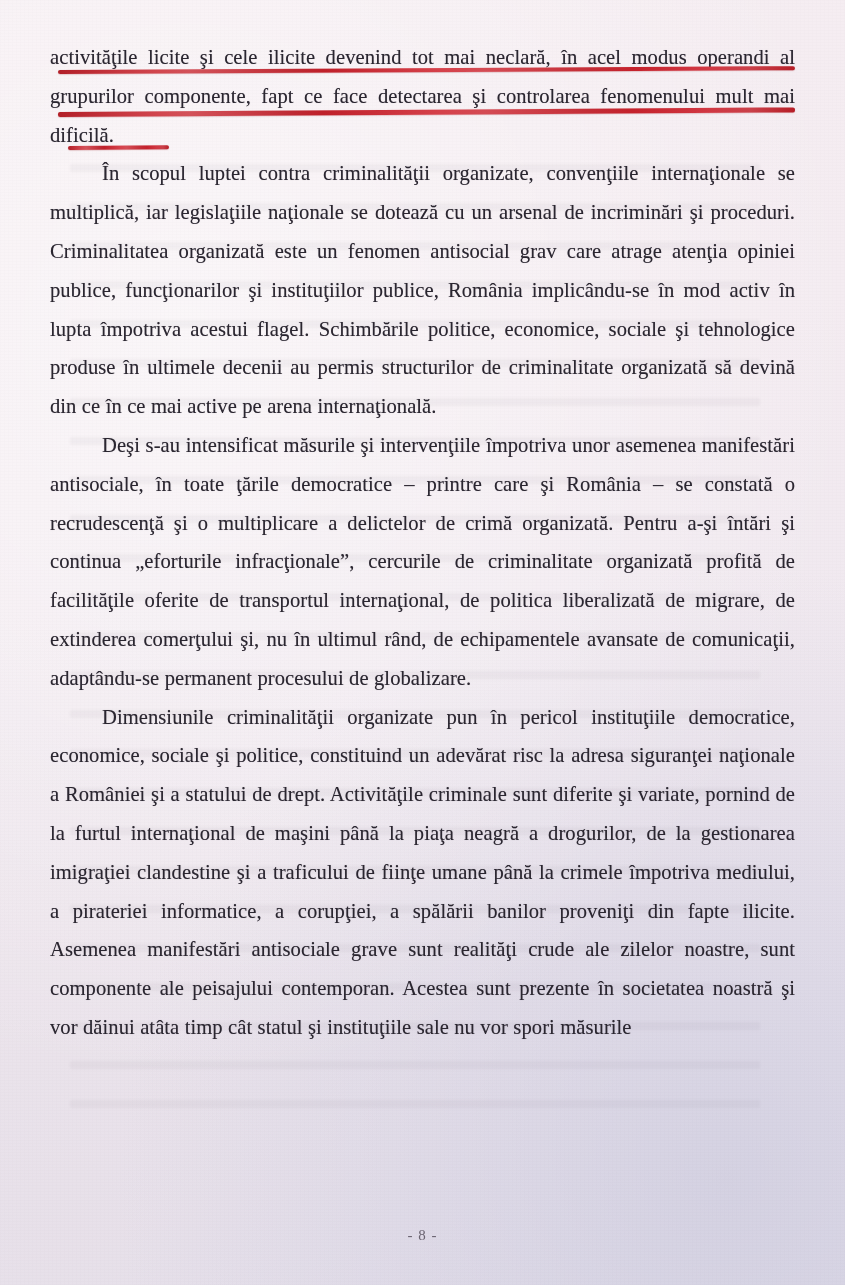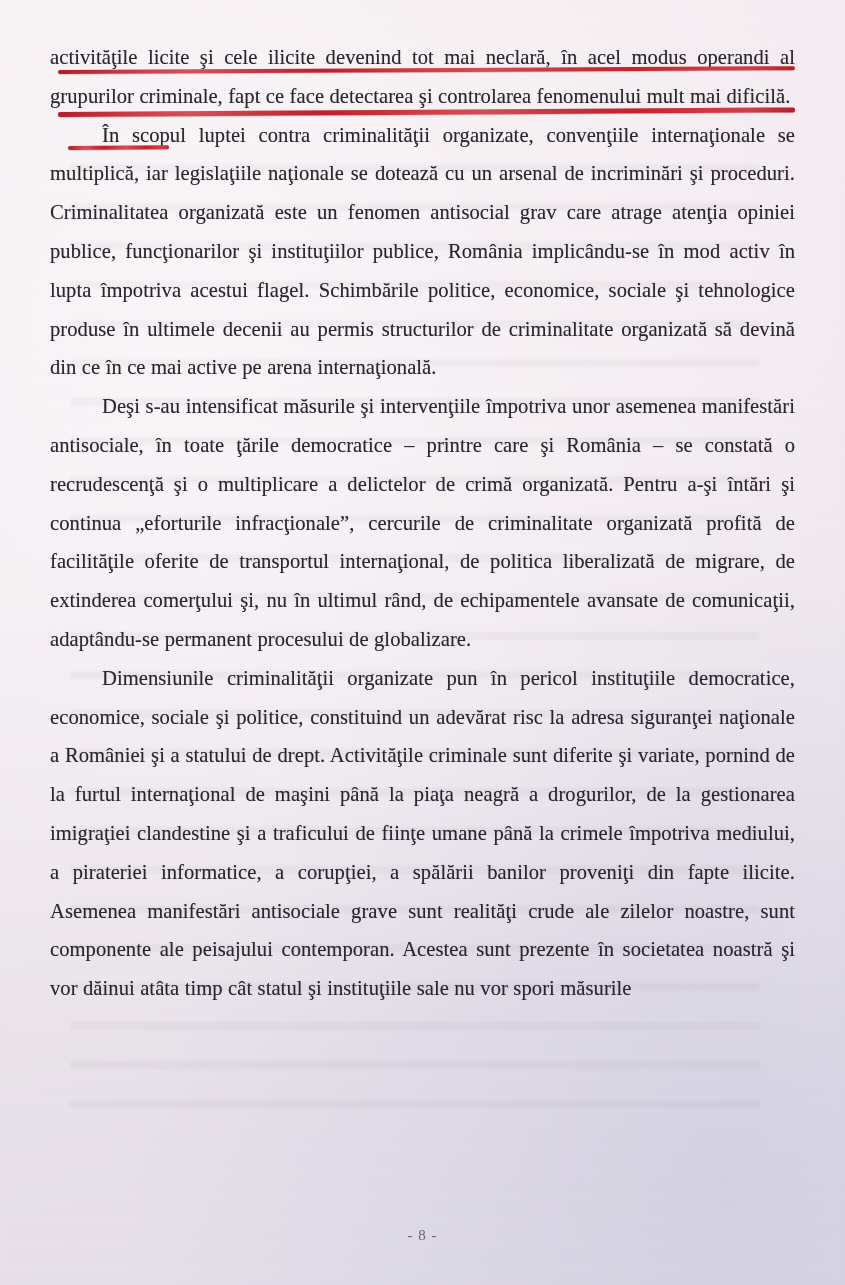--- a/index.html
+++ b/index.html
@@ -126,21 +126,21 @@
 </head>
 <body>
 
 <div id="page">
 
   <div id="grain"></div>
   <div id="bleed"></div>
 
   <div id="body-text">
 
-    <p class="para noindent last-line-left">activităţile licite şi cele ilicite devenind tot mai neclară, în acel modus operandi al grupurilor criminale, fapt ce face detectarea şi controlarea fenomenului mult mai dificilă.</p>
+    <p class="para noindent last-line-left">activităţile licite şi cele ilicite devenind tot mai neclară, în acel modus operandi al grupurilor componente, fapt ce face detectarea şi controlarea fenomenului mult mai dificilă.</p>
 
     <p class="para last-line-left">În scopul luptei contra criminalităţii organizate, convenţiile internaţionale se multiplică, iar legislaţiile naţionale se dotează cu un arsenal de incriminări şi proceduri. Criminalitatea organizată este un fenomen antisocial grav care atrage atenţia opiniei publice, funcţionarilor şi instituţiilor publice, România implicându-se în mod activ în lupta împotriva acestui flagel. Schimbările politice, economice, sociale şi tehnologice produse în ultimele decenii au permis structurilor de criminalitate organizată să devină din ce în ce mai active pe arena internaţională.</p>
 
     <p class="para last-line-left">Deşi s-au intensificat măsurile şi intervenţiile împotriva unor asemenea manifestări antisociale, în toate ţările democratice – printre care şi România – se constată o recrudescenţă şi o multiplicare a delictelor de crimă organizată. Pentru a-şi întări şi continua „eforturile infracţionale”, cercurile de criminalitate organizată profită de facilităţile oferite de transportul internaţional, de politica liberalizată de migrare, de extinderea comerţului şi, nu în ultimul rând, de echipamentele avansate de comunicaţii, adaptându-se permanent procesului de globalizare.</p>
 
     <p class="para last-line-left">Dimensiunile criminalităţii organizate pun în pericol instituţiile democratice, economice, sociale şi politice, constituind un adevărat risc la adresa siguranţei naţionale a României şi a statului de drept. Activităţile criminale sunt diferite şi variate, pornind de la furtul internaţional de maşini până la piaţa neagră a drogurilor, de la gestionarea imigraţiei clandestine şi a traficului de fiinţe umane până la crimele împotriva mediului, a pirateriei informatice, a corupţiei, a spălării banilor proveniţi din fapte ilicite. Asemenea manifestări antisociale grave sunt realităţi crude ale zilelor noastre, sunt componente ale peisajului contemporan. Acestea sunt prezente în societatea noastră şi vor dăinui atâta timp cât statul şi instituţiile sale nu vor spori măsurile</p>
 
   </div>
 
   <div class="ul" id="ul1"></div>

